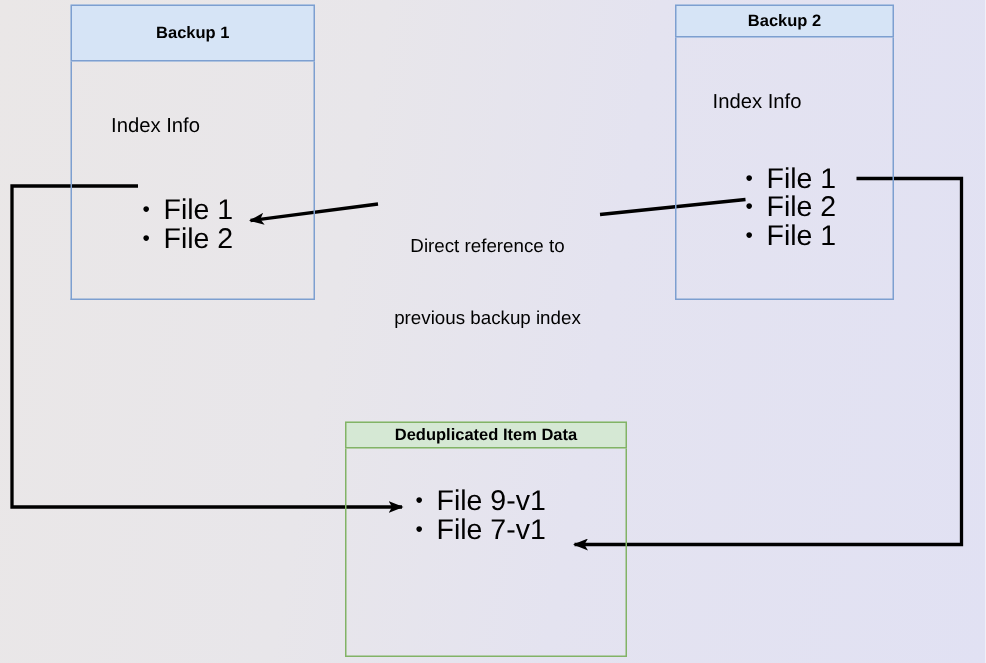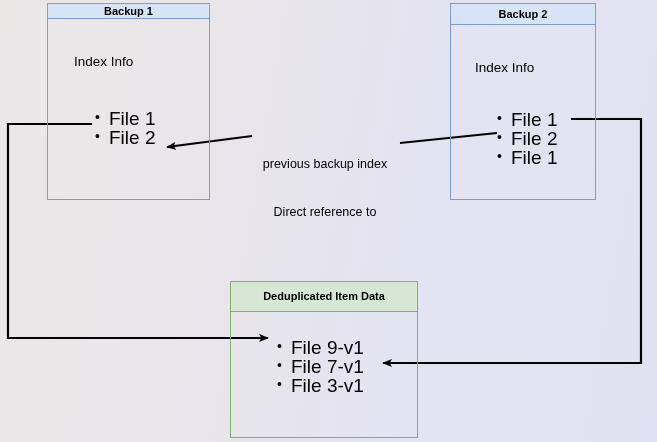--- a/index.html
+++ b/index.html
@@ -122,21 +122,21 @@
     <path d="M92,124 L8,124 L8,338 L268,338" fill="none" stroke="#000000" stroke-width="2.2" marker-end="url(#arrowhead)"></path>
 
     <path d="M571,119 L641,119 L641,363 L383,363" fill="none" stroke="#000000" stroke-width="2.2" marker-end="url(#arrowhead)"></path>
 
     <path d="M497,133 L400,143" fill="none" stroke="#000000" stroke-width="2.2"></path>
 
     <path d="M252,136 L167,147" fill="none" stroke="#000000" stroke-width="2.2" marker-end="url(#arrowhead)"></path>
   </svg>
 
   <div class="node blue" style="left:47px; top:3px; width:163px; height:197px;">
-    <div class="title-band" style="height:16px;">Backup 1</div>
+    <div class="title-band" style="height:38px;">Backup 1</div>
     <div class="body">
       <div class="section-label" style="left:26px; top:35px;">Index Info</div>
       <ul class="item-list" style="left:47px; top:90px;">
         <li>File 1</li>
         <li>File 2</li>
       </ul>
     </div>
   </div>
 
   <div class="node blue" style="left:450px; top:3px; width:146px; height:197px;">
@@ -145,28 +145,27 @@
       <div class="section-label" style="left:24px; top:35px;">Index Info</div>
       <ul class="item-list" style="left:46px; top:85px;">
         <li>File 1</li>
         <li>File 2</li>
         <li>File 1</li>
       </ul>
     </div>
   </div>
 
   <div class="node green" style="left:230px; top:281px; width:188px; height:157px;">
-    <div class="title-band" style="height:31px;">Deduplicated Item Data</div>
+    <div class="title-band" style="height:18px;">Deduplicated Item Data</div>
     <div class="body">
       <ul class="item-list" style="left:46px; top:26px;">
         <li>File 9-v1</li>
         <li>File 7-v1</li>
-        <li>File 3-v1</li>
       </ul>
     </div>
   </div>
 
   <div class="edge-label" style="left:247px; top:124px; width:156px;">
+    <div>Direct reference to</div>
     <div>previous backup index</div>
-    <div>Direct reference to</div>
   </div>
 
 </div>
 
 </body></html>

